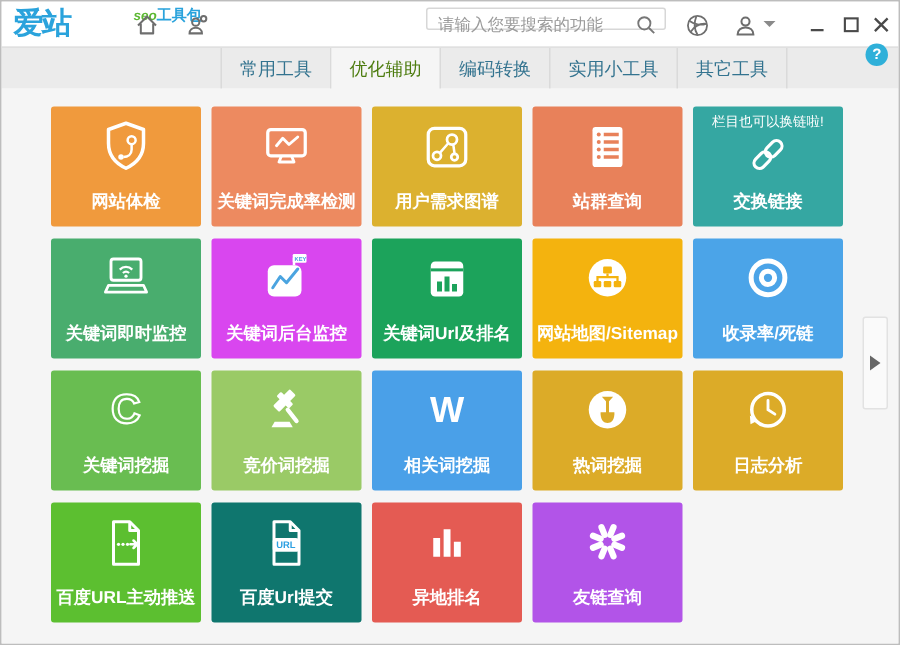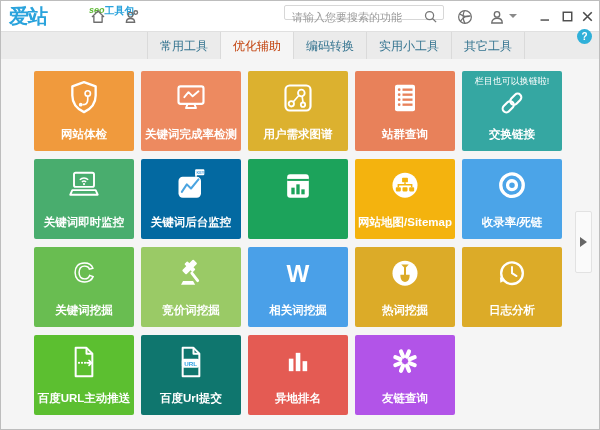--- a/index.html
+++ b/index.html
@@ -20,21 +20,21 @@
   .searchbox input::placeholder { color:#9b9b9b; }
   .search-glyph { position:absolute; right:5px; top:3px; width:15px; height:15px; color:#777; cursor:pointer; }
   .caret { position:absolute; left:508px; top:13px; width:0; height:0; border-left:4px solid transparent; border-right:4px solid transparent; border-top:4px solid #8a8a8a; cursor:pointer; }
   .winctl { position:absolute; top:7px; width:17px; height:17px; color:#4a4a4a; cursor:pointer; }
   .winctl svg { width:100%; height:100%; }
 
   
   .tabbar { position:relative; height:28px; background:#ebebeb; border-top:1px solid #e0e0e0; display:flex; padding-left:146px; }
   .tab { height:28px; line-height:28px; padding:0 12px; font-size:12px; color:#33738f; border-right:1px solid #dadada; cursor:pointer; }
   .tab:first-child { border-left:1px solid #dadada; }
-  .tab.active { background:#f5f5f5; color:#c2410c;text-align:right; }
+  .tab.active { background:#f5f5f5; color:#4d7c0f;text-align:right; }
   .help-badge { position:absolute; right:7px; top:-3px; width:15px; height:15px; border-radius:50%; background:#2fb0d9; color:#fff; font-size:10px; font-weight:bold; text-align:center; line-height:15px; cursor:pointer; }
 
   
   .main { position:relative; height:371px; background:#f5f5f5; }
   .grid { position:absolute; left:33px; top:12px; display:grid; grid-template-columns:repeat(5,100px); grid-auto-rows:80px; column-gap:7px; row-gap:8px; }
   .tile { position:relative; border-radius:2px; cursor:pointer; overflow:hidden; }
   .ticon { position:absolute; left:0; right:0; top:7px; display:flex; justify-content:center; }
   .ticon svg { width:40px; height:40px; }
   .tile.has-banner .ticon { top:16px; }
   .tile.has-banner .ticon svg { width:32px; height:32px; }
@@ -190,21 +190,21 @@
             <svg viewBox="0 0 48 48">
               <rect x="12" y="8" width="24" height="17" rx="2" fill="none" stroke="#fff" stroke-width="2.3"></rect>
               <path d="M19 16.5a7 7 0 0 1 10 0" fill="none" stroke="#fff" stroke-width="1.8"></path>
               <path d="M21.5 19.2a3.8 3.8 0 0 1 5 0" fill="none" stroke="#fff" stroke-width="1.8"></path>
               <circle cx="24" cy="21.7" r="1.3" fill="#fff"></circle>
               <path d="M10 29h28l2.5 5.5h-33z" fill="none" stroke="#fff" stroke-width="2.2" stroke-linejoin="round"></path>
             </svg>
           </div>
           <div class="tlabel">关键词即时监控</div>
         </div>
-        <div class="tile" style="background: #0369a1; --tile: #4ba4e0;">
+        <div class="tile" style="background: #d946ef; --tile: #4ba4e0;">
           <div class="ticon">
             <svg viewBox="0 0 48 48">
               <rect x="9" y="13" width="27" height="25" rx="5" fill="#fff"></rect>
               <path d="M30 13V7" stroke="#fff" stroke-width="2"></path>
               <rect x="29" y="4" width="11" height="7" rx="1" fill="#fff"></rect>
               <text x="30.5" y="9.4" font-size="4.6" font-weight="bold" fill="var(--tile)">KEY</text>
               <path d="M13 31l6-9 5 5 9-11" fill="none" stroke="var(--tile)" stroke-width="2.4" stroke-linecap="round" stroke-linejoin="round"></path>
             </svg>
           </div>
           <div class="tlabel">关键词后台监控</div>
@@ -212,20 +212,21 @@
         <div class="tile" style="background: rgb(28, 163, 91); --tile: #1ca35b;">
           <div class="ticon">
             <svg viewBox="0 0 48 48">
               <rect x="11" y="10" width="26" height="28" rx="3.5" fill="#fff"></rect>
               <rect x="11" y="15.5" width="26" height="2.4" fill="var(--tile)"></rect>
               <rect x="16" y="26" width="4" height="8" fill="var(--tile)"></rect>
               <rect x="22" y="22" width="4" height="12" fill="var(--tile)"></rect>
               <rect x="28" y="28" width="4" height="6" fill="var(--tile)"></rect>
             </svg>
           </div>
+          <div class="tlabel">关键词Url及排名</div>
         </div>
         <div class="tile" style="background: rgb(244, 179, 14); --tile: #f4b30e;">
           <div class="ticon">
             <svg viewBox="0 0 48 48">
               <circle cx="24" cy="23" r="15" fill="#fff"></circle>
               <rect x="20.5" y="14" width="7" height="5.5" rx="1" fill="var(--tile)"></rect>
               <path d="M24 19.5v3M16 25.5v-3h16v3" stroke="var(--tile)" stroke-width="1.8" fill="none"></path>
               <rect x="13" y="25.5" width="6" height="5" rx="1" fill="var(--tile)"></rect>
               <rect x="21" y="25.5" width="6" height="5" rx="1" fill="var(--tile)"></rect>
               <rect x="29" y="25.5" width="6" height="5" rx="1" fill="var(--tile)"></rect>

